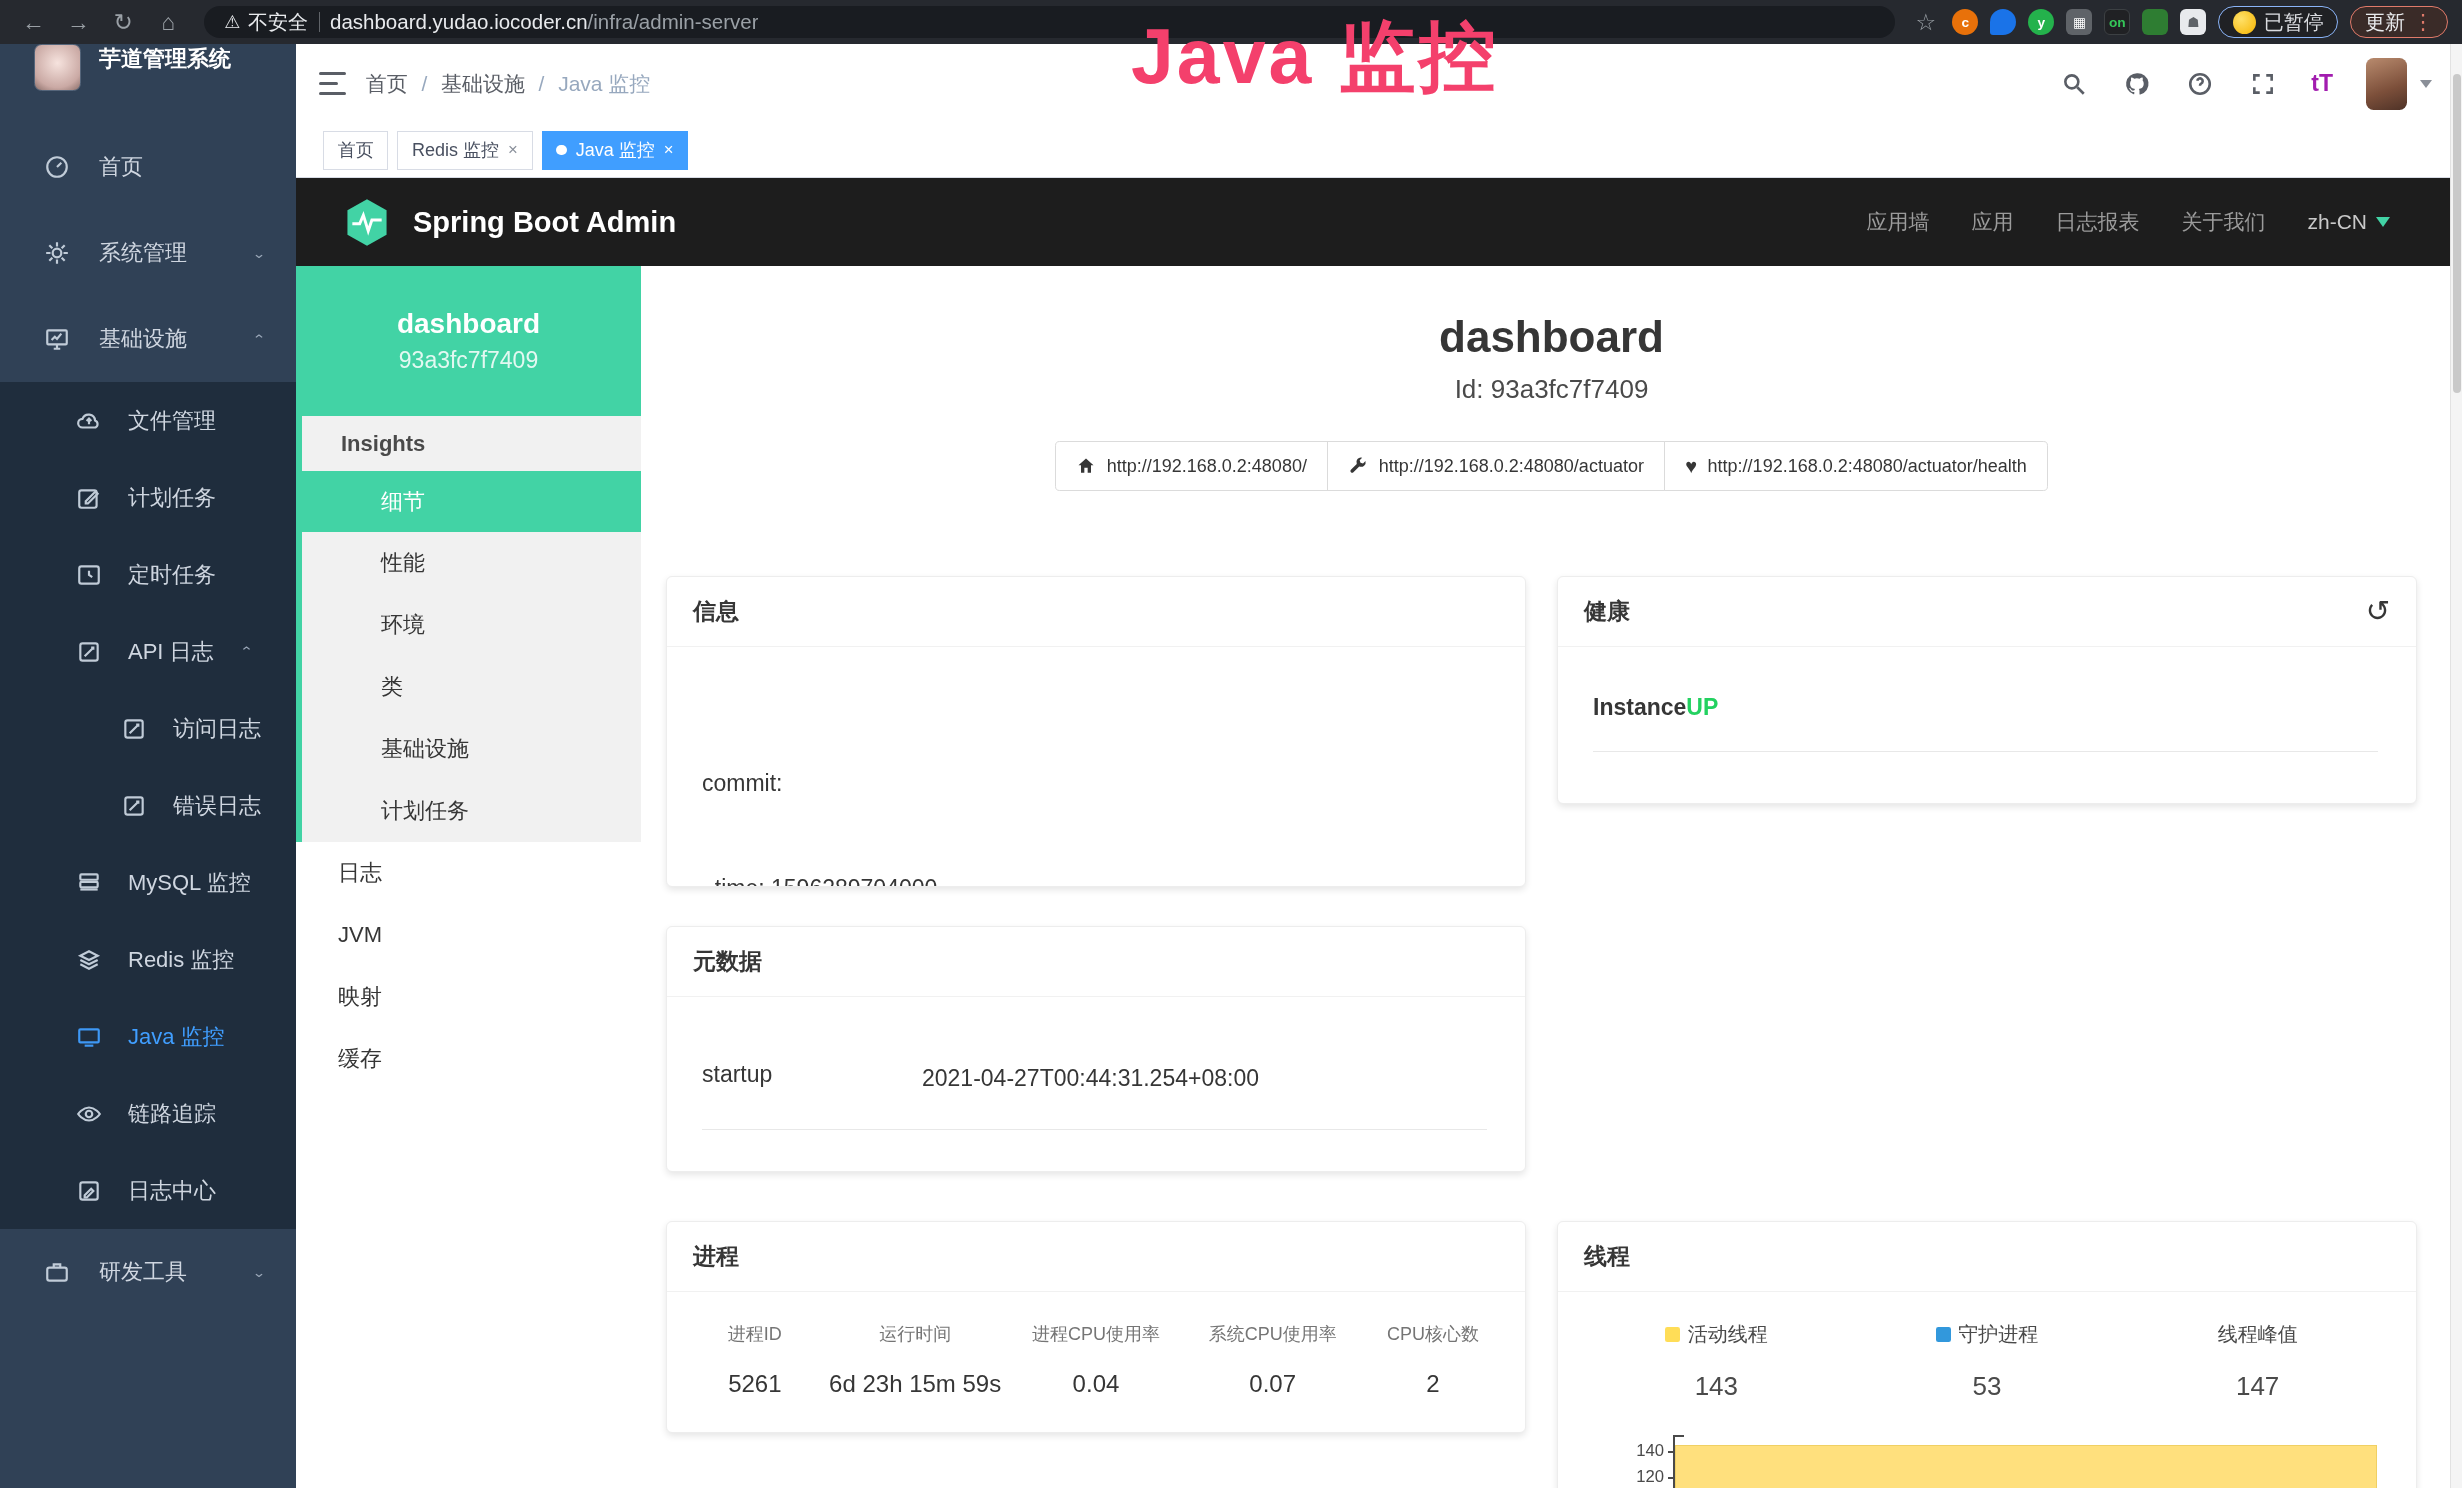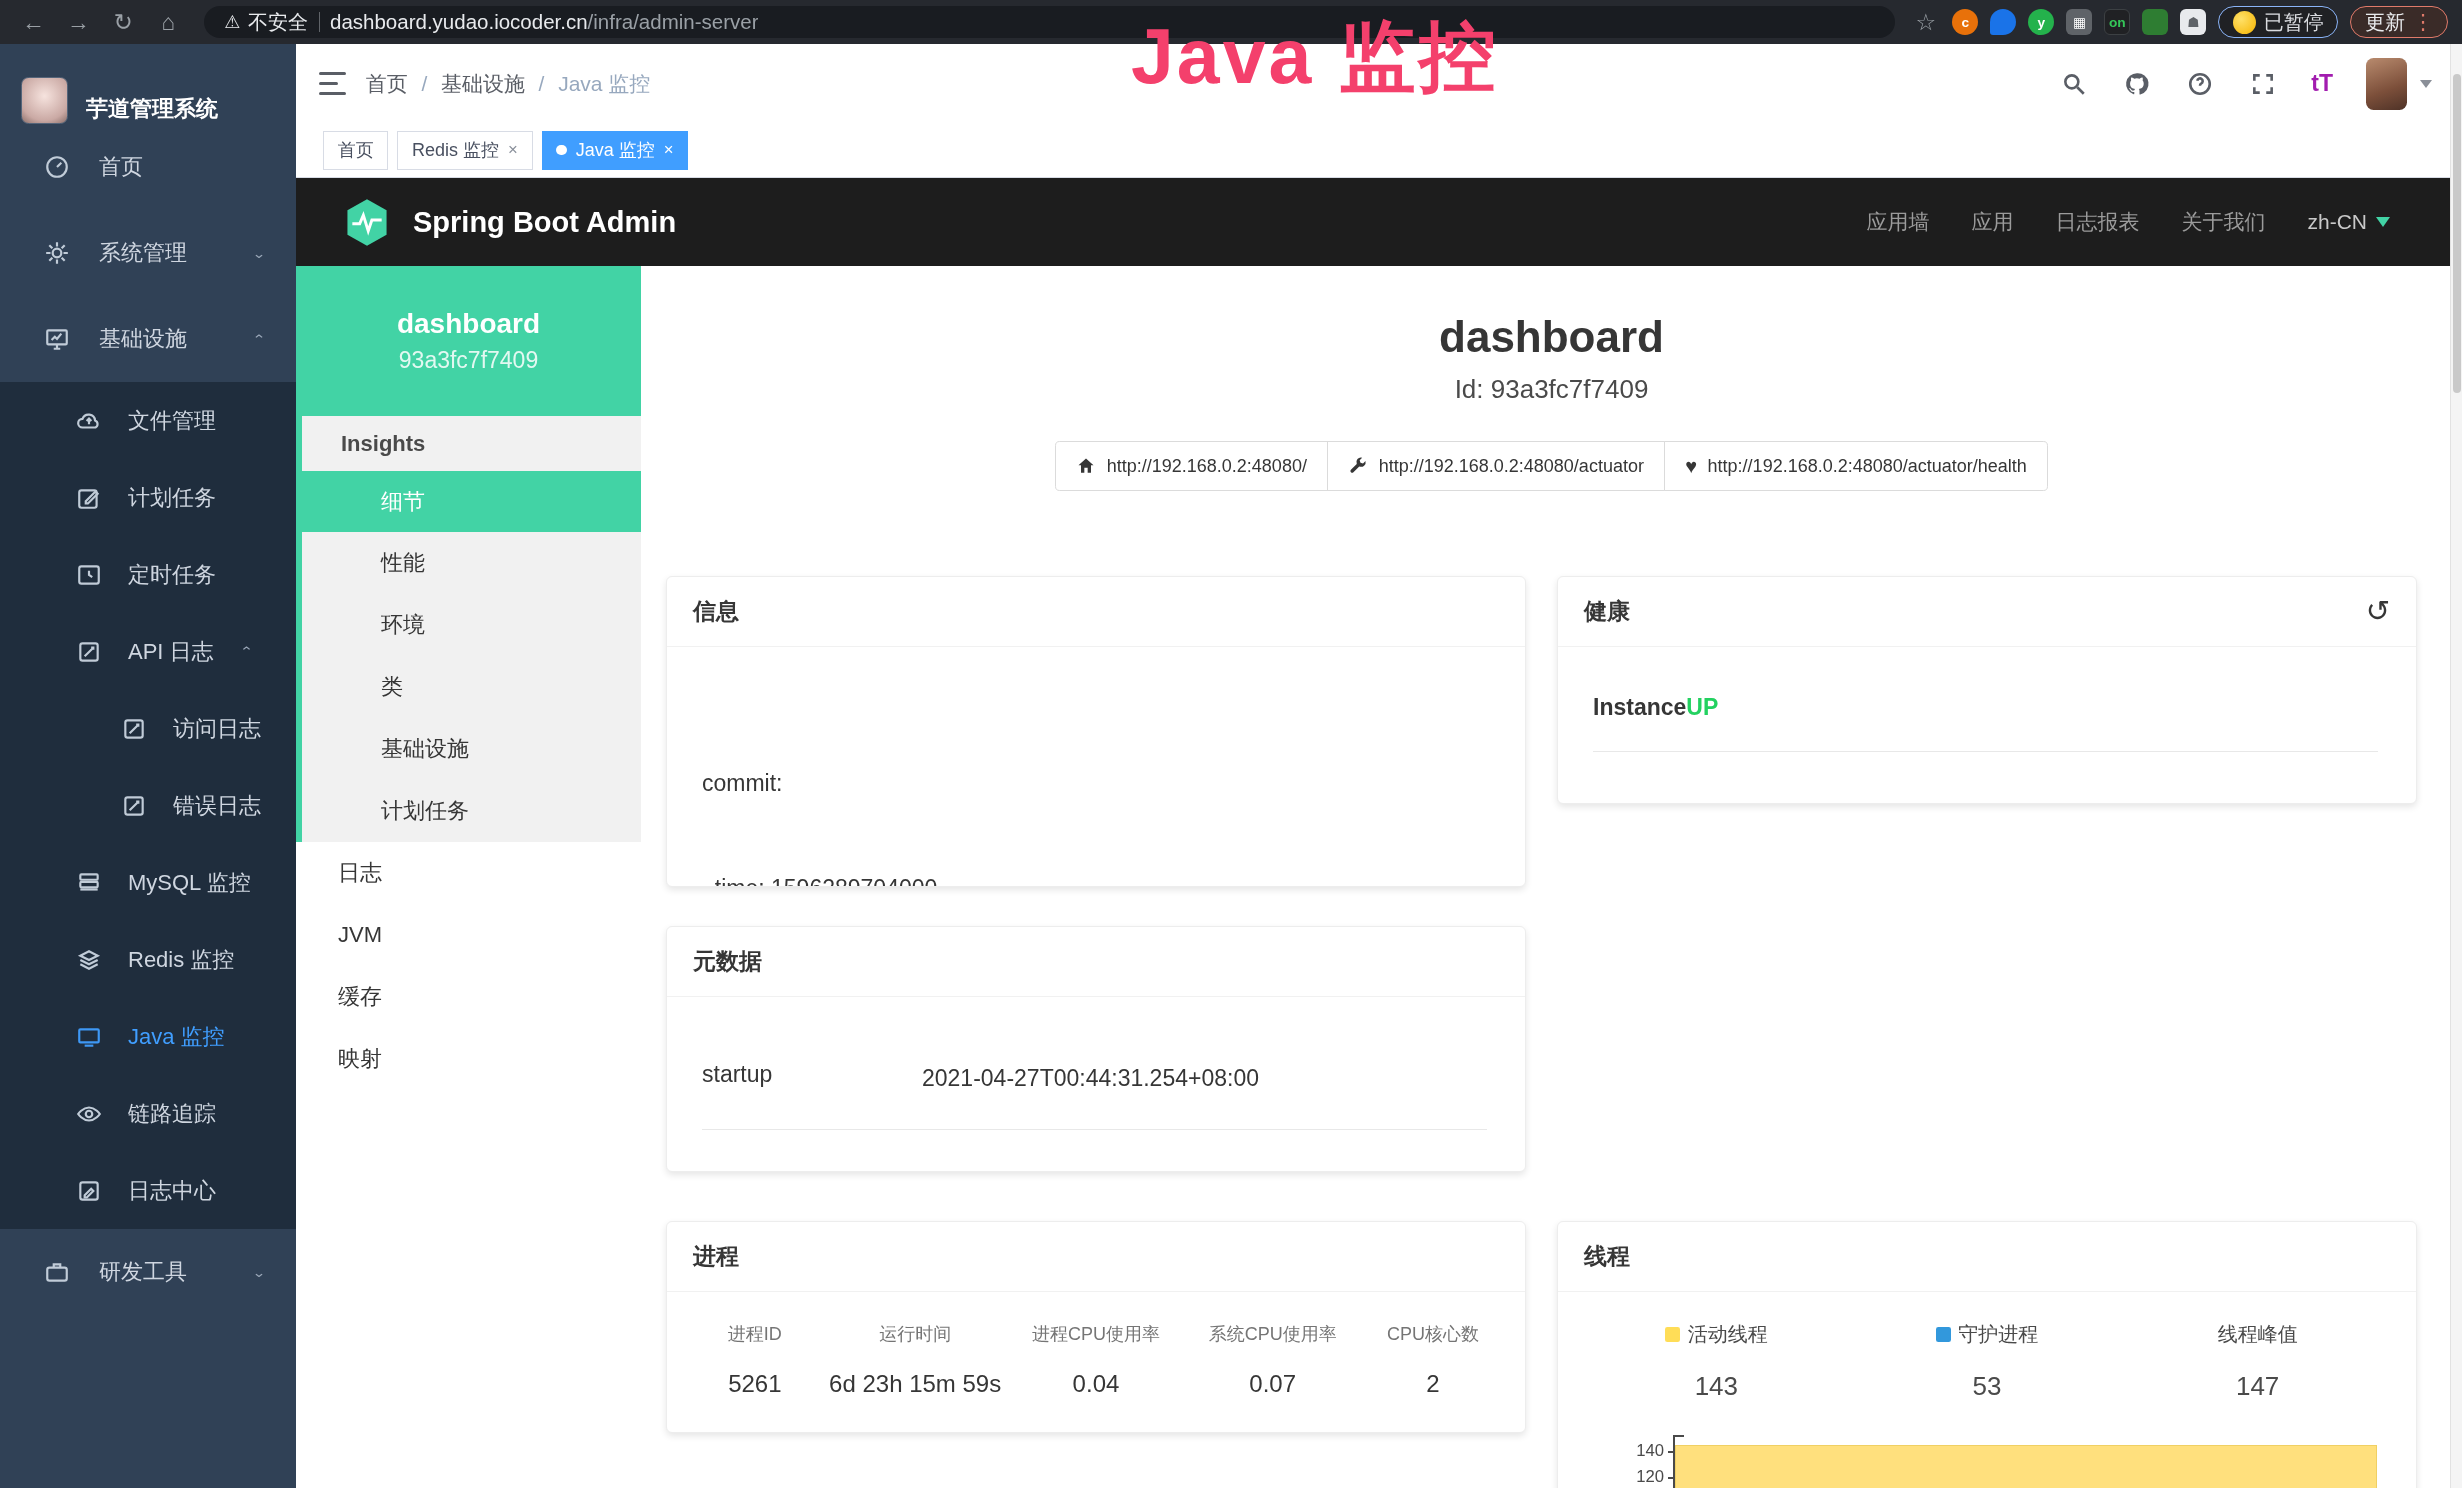--- a/index.html
+++ b/index.html
@@ -22,21 +22,21 @@
     display:flex; align-items:center; justify-content:center; font-size:13.7px; font-weight:bold; color:#fff; }
   .pill { height:32px; border-radius:16px; display:flex; align-items:center; gap:7.6px; padding:0 13.7px;
     font-size:20px; cursor:pointer; flex:0 0 auto; }
   .pill.paused { border:1.5px solid #8ab4f8; color:#dadce0; background:#202124; }
   .pill.update { border:1.5px solid #e07a6a; color:#e8eaed; background:#3a2b28; }
   .emoji-face { width:23px; height:23px; border-radius:50%; background:radial-gradient(circle at 35% 35%, #ffe169, #f5b400); }
   .kebab { color:#e07a6a; font-size:21px; }
 
   
   .app-sidebar { position:absolute; left:0; top:44px; width:296px; height:1445px; background:#304156; color:#cfd6e0; }
-  .logo-row { height:80px; display:flex; align-items:flex-end; padding-left:21px; gap:18px; }
+  .logo-row { height:80px; display:flex; align-items:flex-start; padding-left:34px; gap:18px; }
   .logo-img { width:47px; height:47px; border-radius:7.6px; background:radial-gradient(circle at 50% 40%, #f6e3de, #caa9a4 70%, #8b6f6a); border:0.8px solid #55657a; }
   .logo-title { color:#fff; font-size:22px; font-weight:bold; white-space:nowrap; }
   .menu { display:flex; flex-direction:column; }
   .m-item { height:86px; display:flex; align-items:center; padding:0 30px 0 44px; gap:29px; font-size:22px; cursor:pointer; }
   .m-item .lbl { flex:1 1 auto; white-space:nowrap; }
   .sub-block { background:#1f2d3d; }
   .s-item { height:77px; display:flex; align-items:center; padding:0 34px 0 76px; gap:26px; font-size:22px; cursor:pointer; }
   .s-item.lvl2 { padding-left:121px; }
   .s-item.active { color:#409eff; }
   .chev { font-size:16.7px; color:#9aa7b8; transform:scaleY(.8); }
@@ -396,22 +396,22 @@
           <div class="ins-label">Insights</div>
           <div class="ins-item active">细节</div>
           <div class="ins-item">性能</div>
           <div class="ins-item">环境</div>
           <div class="ins-item">类</div>
           <div class="ins-item">基础设施</div>
           <div class="ins-item">计划任务</div>
         </div>
         <div class="root-item">日志</div>
         <div class="root-item">JVM</div>
+        <div class="root-item">映射</div>
         <div class="root-item">缓存</div>
-        <div class="root-item">映射</div>
       </aside>
 
       <main class="sba-main">
         <h1 class="main-title">dashboard</h1>
         <div class="main-id">Id: 93a3fc7f7409</div>
 
         <div class="chips">
           <span class="chip">
             <svg viewBox="0 0 24 24">
                 <path d="M12 3l9 8h-3v9h-4v-6h-4v6H6v-9H3z"></path>

